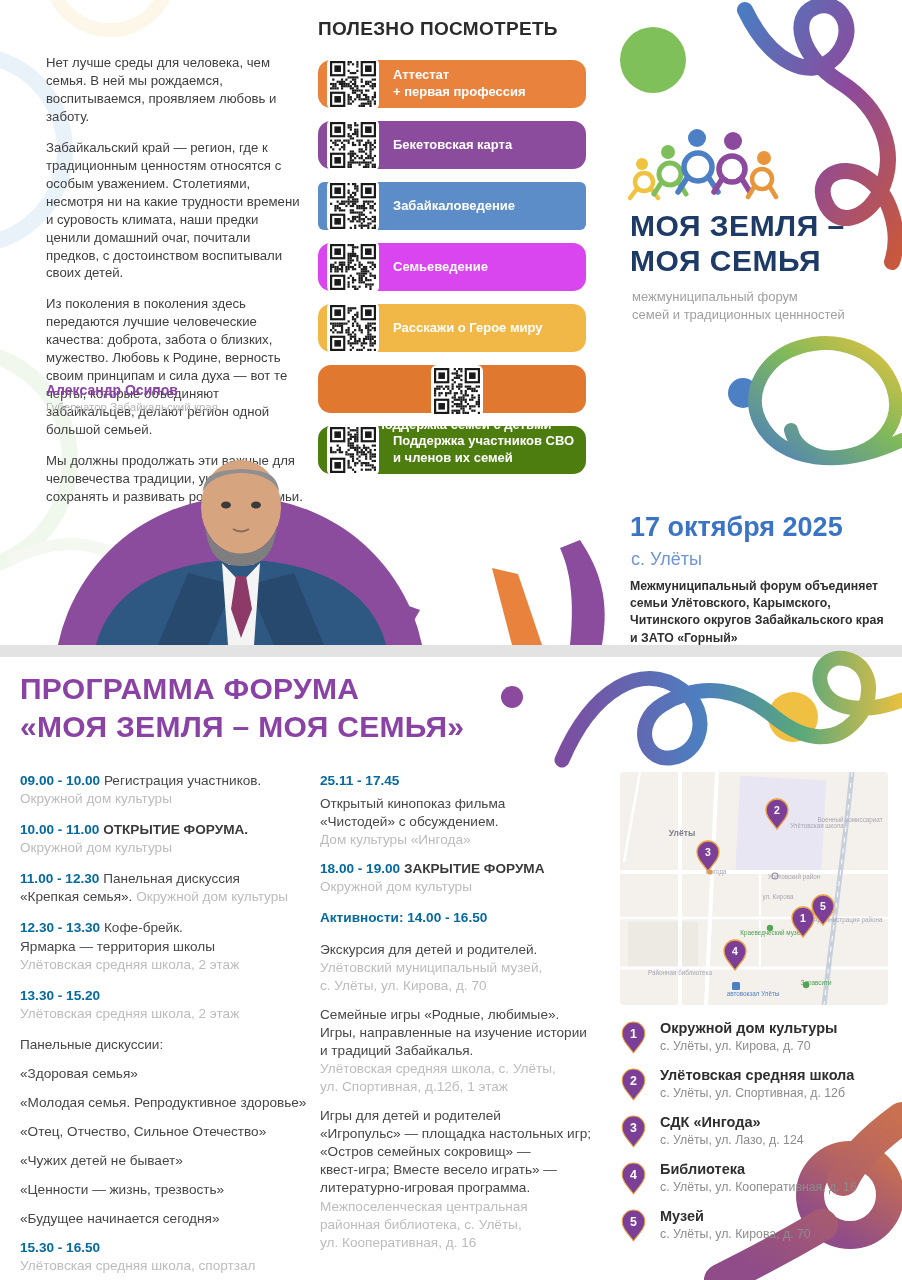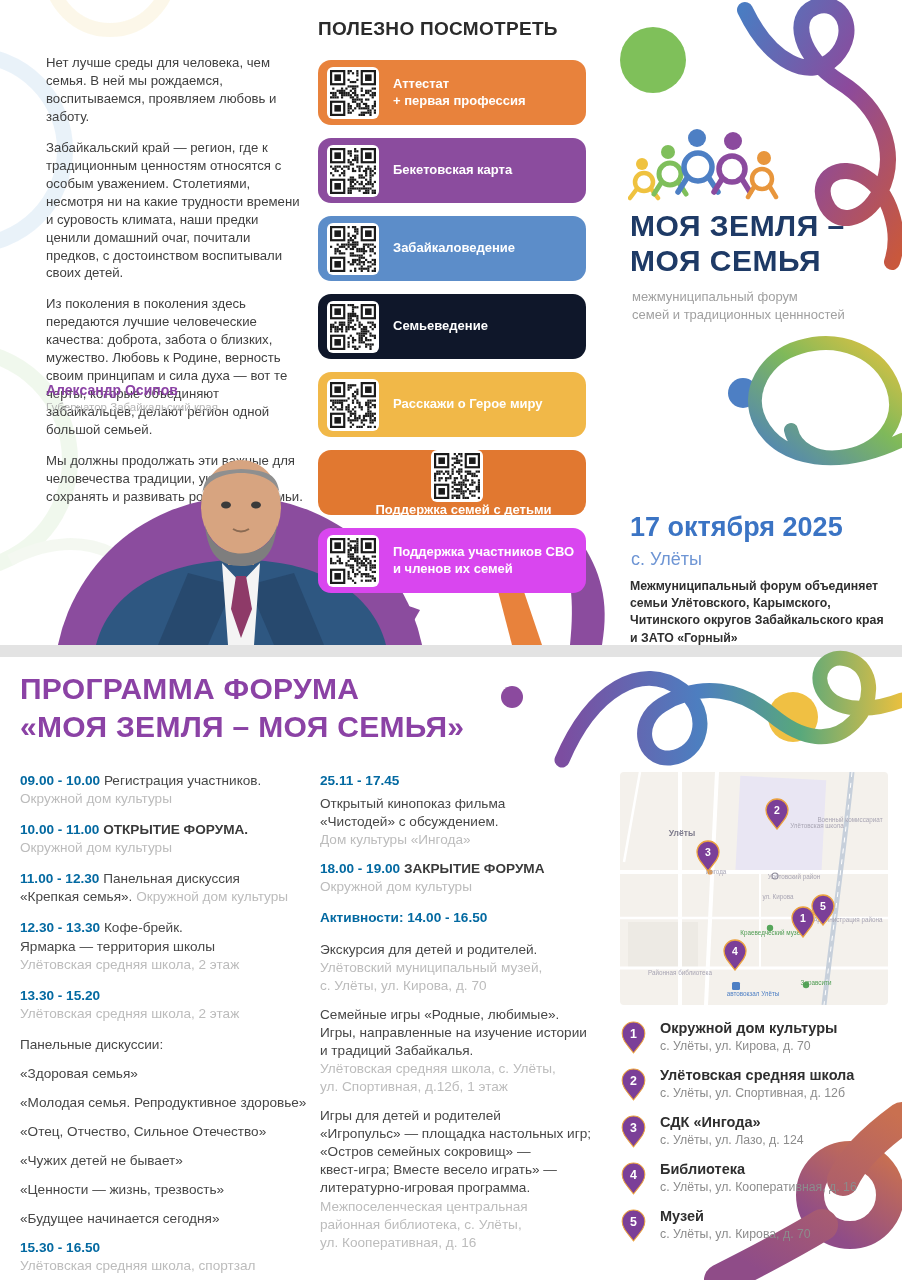--- a/index.html
+++ b/index.html
@@ -8,21 +8,21 @@
 
   
   .intro { position:absolute; left:46px; top:54px; width:258px; font-size:13.2px; line-height:1.36; color:#3f3f3f; }
   .intro p { margin-bottom:13px; }
   .signature { position:absolute; left:46px; top:382px; width:258px; text-align:left; }
   .sig-name { color:#8b42a5; font-weight:700; font-size:14px; }
   .sig-title { color:#b5b5b5; font-size:11.5px; margin-top:3px; }
 
   .useful { position:absolute; left:318px; top:18px; width:268px; }
   .useful h2 { font-size:19px; font-weight:800; color:#2b2b2b; letter-spacing:.3px; margin-bottom:20px; }
-  .qr-card { height:65px; border-radius:13px; margin-bottom:13px; display:flex; align-items:center; padding-left:9px; }
+  .qr-card { height:48px; border-radius:13px; margin-bottom:13px; display:flex; align-items:center; padding-left:9px; }
   .qr-box { width:52px; height:52px; background:#fff; border-radius:6px; padding:3px; flex:none; }
   .qr-box svg { width:100%; height:100%; display:block; }
   .qr-label { margin-left:14px; color:#ffffff; font-weight:700; font-size:13px; line-height:1.28; white-space:pre-line; }
 
   .brand-title { position:absolute; left:630px; top:208px; font-size:30px; font-weight:800; color:#1e3a66; line-height:1.18; letter-spacing:.5px; }
   .brand-sub { position:absolute; left:632px; top:288px; font-size:13px; color:#a0a0a0; line-height:1.42; }
   .ev-date { position:absolute; left:630px; top:512px; font-size:27px; font-weight:800; color:#3b74c4; }
   .ev-place { position:absolute; left:631px; top:549px; font-size:18px; color:#6e95d4; }
   .ev-desc { position:absolute; left:630px; top:578px; width:262px; font-size:12.3px; font-weight:700; color:#2f2f2f; line-height:1.4; }
 
@@ -403,21 +403,21 @@
               <rect x="33.6" y="0" width="16.8" height="16.8" fill="#1a1a1a"></rect>
               <rect x="36" y="2.4" width="12" height="12" fill="#fff"></rect>
               <rect x="38.4" y="4.8" width="7.199999999999999" height="7.199999999999999" fill="#1a1a1a"></rect>
               <rect x="0" y="33.6" width="16.8" height="16.8" fill="#1a1a1a"></rect>
               <rect x="2.4" y="36" width="12" height="12" fill="#fff"></rect>
               <rect x="4.8" y="38.4" width="7.199999999999999" height="7.199999999999999" fill="#1a1a1a"></rect>
             </svg>
           </div>
           <div class="qr-label">Бекетовская карта</div>
         </div>
-        <div class="qr-card" style="background: rgb(92, 141, 201);">
+        <div class="qr-card" style="background: rgb(92, 141, 201); border-radius: 6px;">
           <div class="qr-box">
             <svg viewBox="0 0 50.4 50.4" xmlns="http://www.w3.org/2000/svg">
               <rect x="19.2" y="0" width="2.4" height="2.4" fill="#1a1a1a"></rect>
               <rect x="24" y="0" width="2.4" height="2.4" fill="#1a1a1a"></rect>
               <rect x="26.4" y="0" width="2.4" height="2.4" fill="#1a1a1a"></rect>
               <rect x="26.4" y="2.4" width="2.4" height="2.4" fill="#1a1a1a"></rect>
               <rect x="28.799999999999997" y="2.4" width="2.4" height="2.4" fill="#1a1a1a"></rect>
               <rect x="26.4" y="4.8" width="2.4" height="2.4" fill="#1a1a1a"></rect>
               <rect x="28.799999999999997" y="4.8" width="2.4" height="2.4" fill="#1a1a1a"></rect>
               <rect x="19.2" y="7.199999999999999" width="2.4" height="2.4" fill="#1a1a1a"></rect>
@@ -542,21 +542,21 @@
               <rect x="33.6" y="0" width="16.8" height="16.8" fill="#1a1a1a"></rect>
               <rect x="36" y="2.4" width="12" height="12" fill="#fff"></rect>
               <rect x="38.4" y="4.8" width="7.199999999999999" height="7.199999999999999" fill="#1a1a1a"></rect>
               <rect x="0" y="33.6" width="16.8" height="16.8" fill="#1a1a1a"></rect>
               <rect x="2.4" y="36" width="12" height="12" fill="#fff"></rect>
               <rect x="4.8" y="38.4" width="7.199999999999999" height="7.199999999999999" fill="#1a1a1a"></rect>
             </svg>
           </div>
           <div class="qr-label">Забайкаловедение</div>
         </div>
-        <div class="qr-card" style="background: #0f172a;">
+        <div class="qr-card" style="background: #d946ef;">
           <div class="qr-box">
             <svg viewBox="0 0 50.4 50.4" xmlns="http://www.w3.org/2000/svg">
               <rect x="19.2" y="0" width="2.4" height="2.4" fill="#1a1a1a"></rect>
               <rect x="21.599999999999998" y="0" width="2.4" height="2.4" fill="#1a1a1a"></rect>
               <rect x="24" y="0" width="2.4" height="2.4" fill="#1a1a1a"></rect>
               <rect x="24" y="2.4" width="2.4" height="2.4" fill="#1a1a1a"></rect>
               <rect x="26.4" y="2.4" width="2.4" height="2.4" fill="#1a1a1a"></rect>
               <rect x="28.799999999999997" y="2.4" width="2.4" height="2.4" fill="#1a1a1a"></rect>
               <rect x="24" y="4.8" width="2.4" height="2.4" fill="#1a1a1a"></rect>
               <rect x="24" y="7.199999999999999" width="2.4" height="2.4" fill="#1a1a1a"></rect>
@@ -964,21 +964,21 @@
               <rect x="33.6" y="0" width="16.8" height="16.8" fill="#1a1a1a"></rect>
               <rect x="36" y="2.4" width="12" height="12" fill="#fff"></rect>
               <rect x="38.4" y="4.8" width="7.199999999999999" height="7.199999999999999" fill="#1a1a1a"></rect>
               <rect x="0" y="33.6" width="16.8" height="16.8" fill="#1a1a1a"></rect>
               <rect x="2.4" y="36" width="12" height="12" fill="#fff"></rect>
               <rect x="4.8" y="38.4" width="7.199999999999999" height="7.199999999999999" fill="#1a1a1a"></rect>
             </svg>
           </div>
           <div class="qr-label">Поддержка семей с детьми</div>
         </div>
-        <div class="qr-card" style="background: #d946ef;">
+        <div class="qr-card" style="background: #4d7c0f;">
           <div class="qr-box">
             <svg viewBox="0 0 50.4 50.4" xmlns="http://www.w3.org/2000/svg">
               <rect x="19.2" y="0" width="2.4" height="2.4" fill="#1a1a1a"></rect>
               <rect x="28.799999999999997" y="0" width="2.4" height="2.4" fill="#1a1a1a"></rect>
               <rect x="21.599999999999998" y="2.4" width="2.4" height="2.4" fill="#1a1a1a"></rect>
               <rect x="24" y="2.4" width="2.4" height="2.4" fill="#1a1a1a"></rect>
               <rect x="26.4" y="2.4" width="2.4" height="2.4" fill="#1a1a1a"></rect>
               <rect x="28.799999999999997" y="2.4" width="2.4" height="2.4" fill="#1a1a1a"></rect>
               <rect x="19.2" y="4.8" width="2.4" height="2.4" fill="#1a1a1a"></rect>
               <rect x="28.799999999999997" y="4.8" width="2.4" height="2.4" fill="#1a1a1a"></rect>

